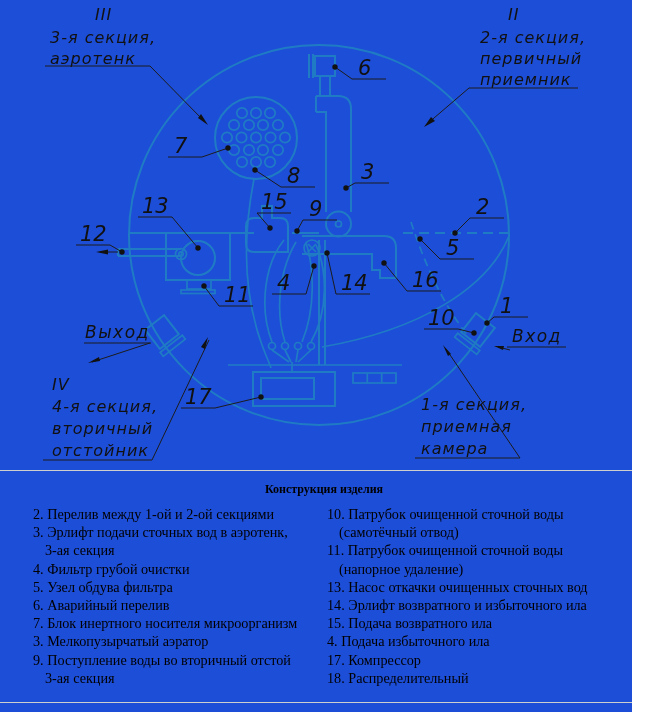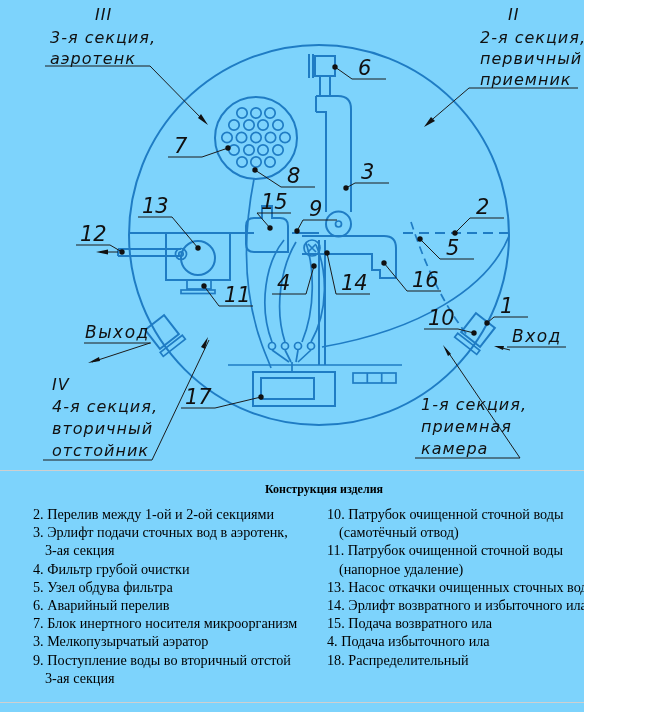--- a/index.html
+++ b/index.html
@@ -1,16 +1,16 @@
 <!DOCTYPE html>
 <html style="--blue: #1f7cc4;"><head>
 <meta charset="utf-8">
 <style>
   html,body{margin:0;padding:0;background:#ffffff;}
-  .page{position:relative;width:584px;height:712px;background:#7dd3fc;overflow:hidden;
+  .page{position:relative;width:632px;height:712px;background:#1d4ed8;overflow:hidden;
         font-family:"Liberation Serif",serif;}
   .drawing{position:absolute;left:0;top:0;}
   svg text{fill:#111;}
   .num{font-family:"DejaVu Sans",sans-serif;font-style:italic;font-size:21px;}
   .sec{font-family:"DejaVu Sans",sans-serif;font-style:italic;font-size:16px;letter-spacing:1px;}
   .flow{font-family:"DejaVu Sans",sans-serif;font-style:italic;font-size:17px;letter-spacing:1.5px;}
   .blue{stroke:var(--blue,#1f7cc4);fill:none;stroke-width:2;}
   .blue-thin{stroke:var(--blue,#1f7cc4);fill:none;stroke-width:1.7;}
   .blk{stroke:#1c1c1c;fill:none;stroke-width:1;}
   .dot{fill:#111;stroke:none;}
@@ -286,20 +286,21 @@
     </div>
     <div class="col col-right">
       <div class="ln">10. Патрубок очищенной сточной воды</div>
       <div class="ln cont">(самотёчный отвод)</div>
       <div class="ln">11. Патрубок очищенной сточной воды</div>
       <div class="ln cont">(напорное удаление)</div>
       <div class="ln">13. Насос откачки очищенных сточных вод</div>
       <div class="ln">14. Эрлифт возвратного и избыточного ила</div>
       <div class="ln">15. Подача возвратного ила</div>
       <div class="ln">4. Подача избыточного ила</div>
+      <div class="ln">17. Компрессор</div>
       <div class="ln">18.  Распределительный</div>
     </div>
   </div>
 </div>
 
 <div class="divider" style="top:702px"></div>
 
 </div>
 
 </body></html>

